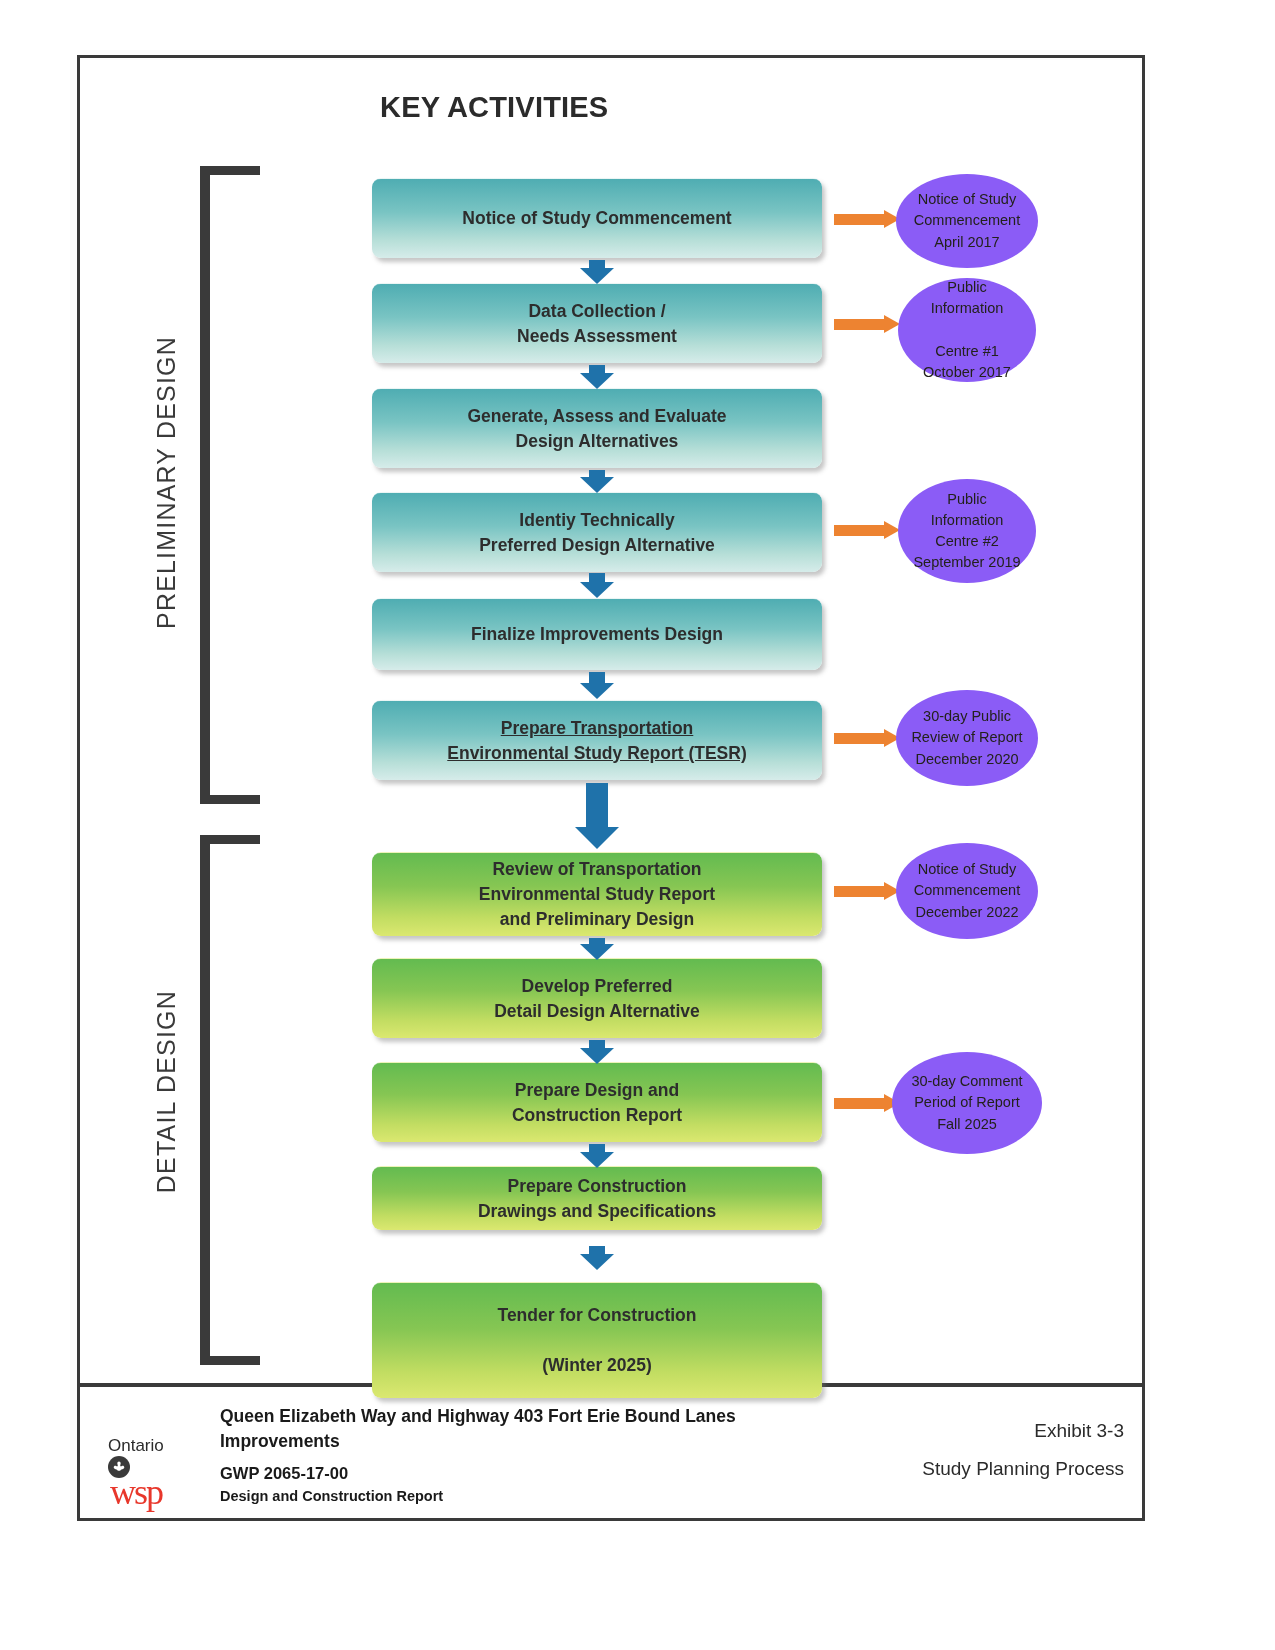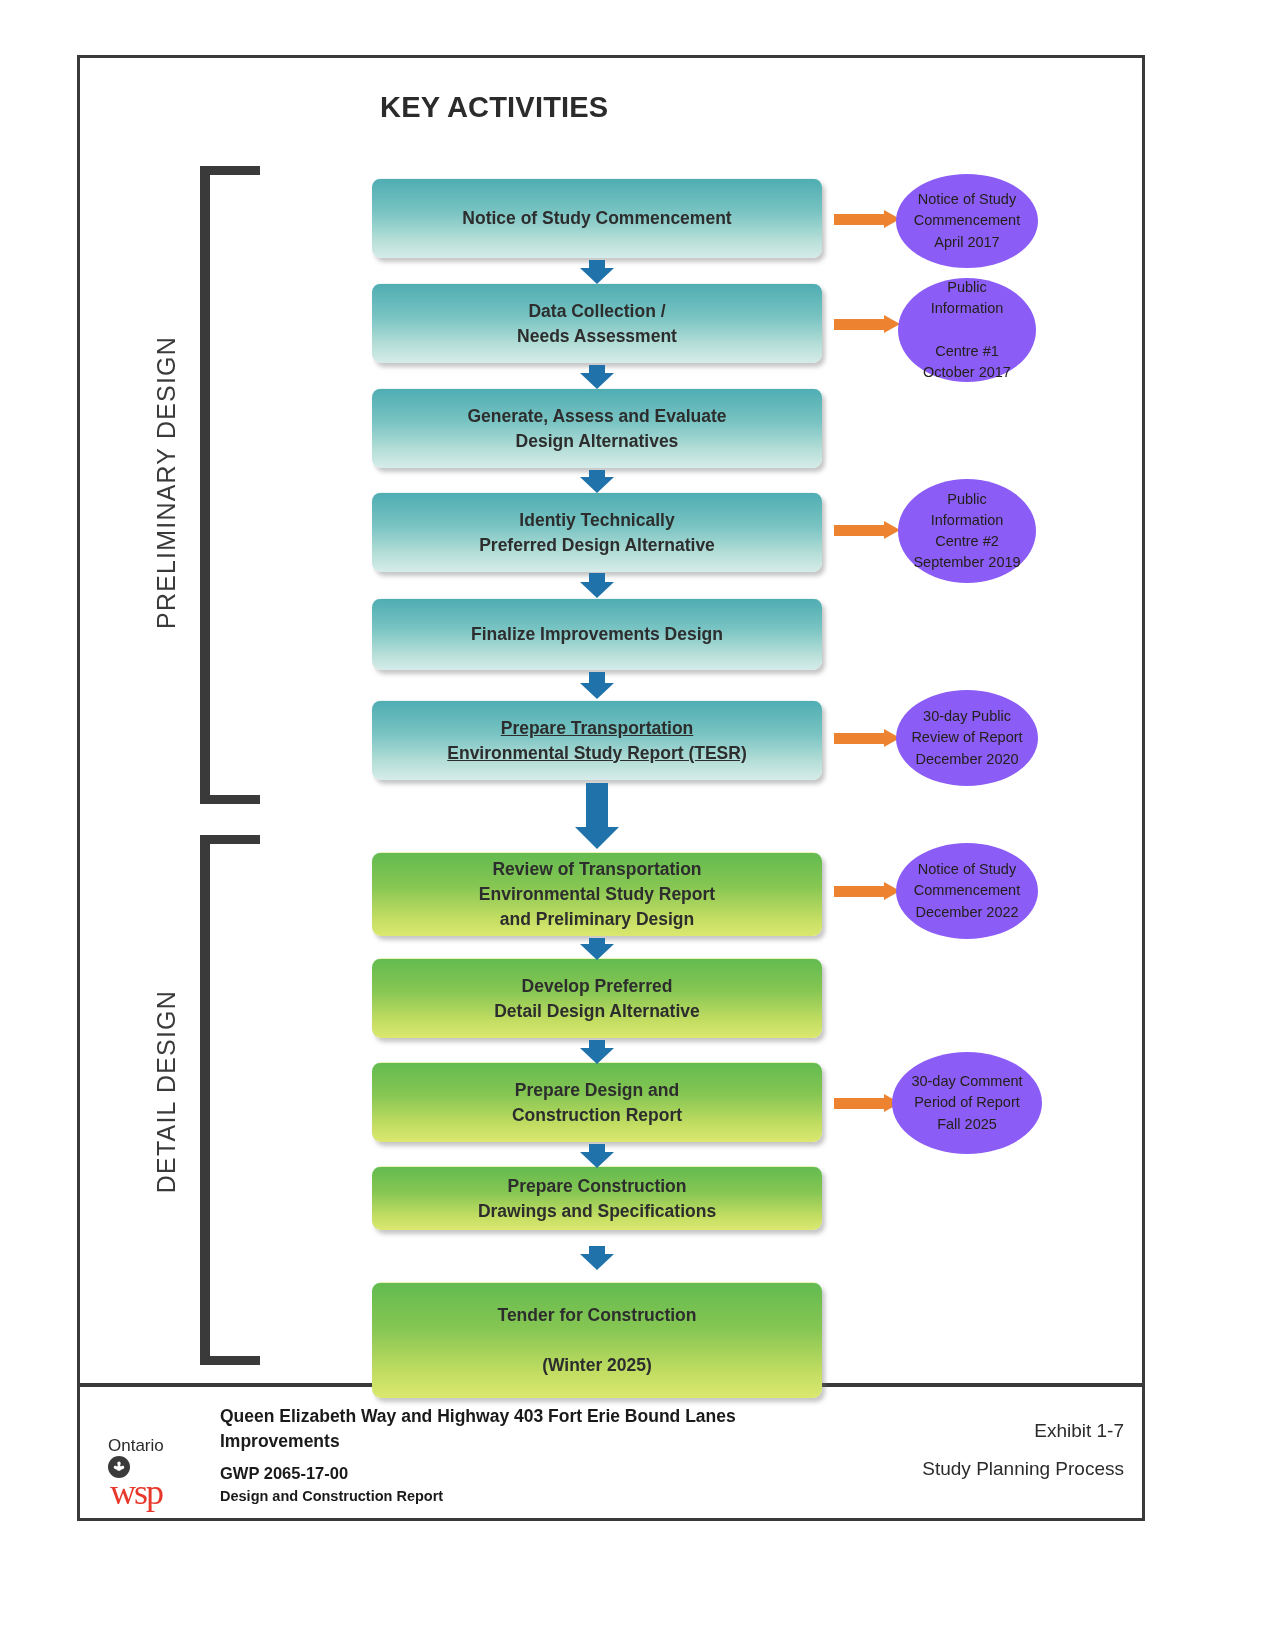--- a/index.html
+++ b/index.html
@@ -328,18 +328,18 @@
 
     <div class="logo-wsp">wsp</div>
 
     <div class="footer-title">Queen Elizabeth Way and Highway 403 Fort Erie Bound Lanes Improvements</div>
     <div class="footer-sub">
       <div>GWP 2065-17-00</div>
       <div class="small">Design and Construction Report</div>
     </div>
 
     <div class="footer-right">
-      <div class="ex">Exhibit 1-7</div>
+      <div class="ex">Exhibit 3-3</div>
       <div class="sp">Study Planning Process</div>
     </div>
 
   </div>
 </div>
 
 </body></html>

